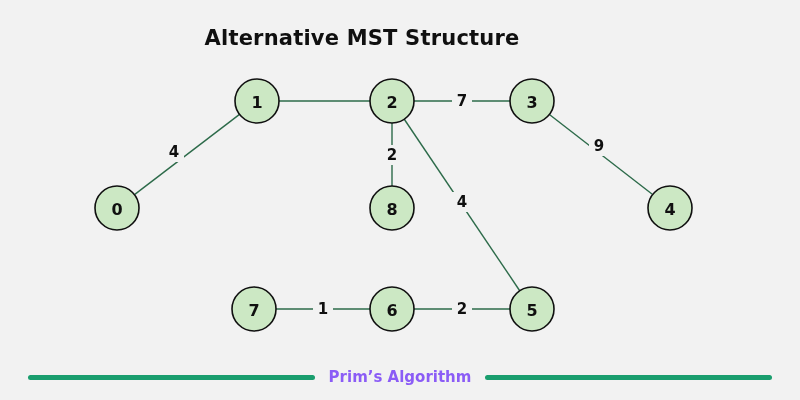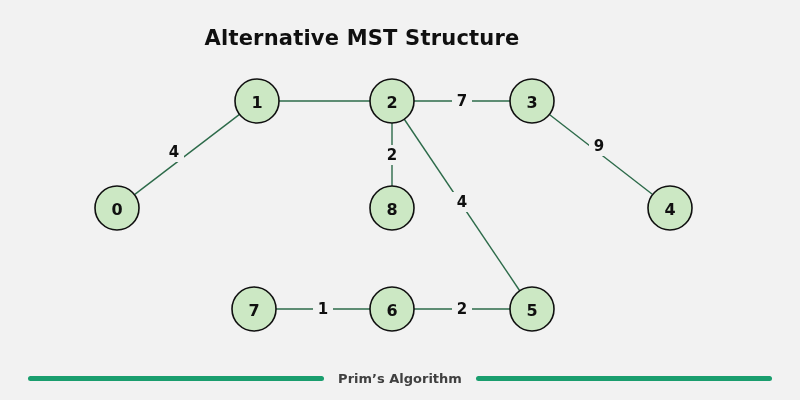--- a/index.html
+++ b/index.html
@@ -73,23 +73,23 @@
   }
   .footer-rule {
     height: 5px;
     border-radius: 3px;
     background: #1a9e6e;
     flex: 1 1 auto;
   }
   .footer-rule.left { margin-left: 28px; }
   .footer-rule.right { margin-right: 28px; }
   #footer-label {
-    font-size: 13px;
+    font-size: 15px;
     font-weight: bold;
-    color: #404040;
+    color: #8b5cf6;
     white-space: nowrap;
   }
 </style>
 </head>
 <body>
 
 <div id="page-title">Alternative MST Structure</div>
 
 <svg id="graph-canvas" viewBox="0 0 800 400">
   <g id="edges-group">

